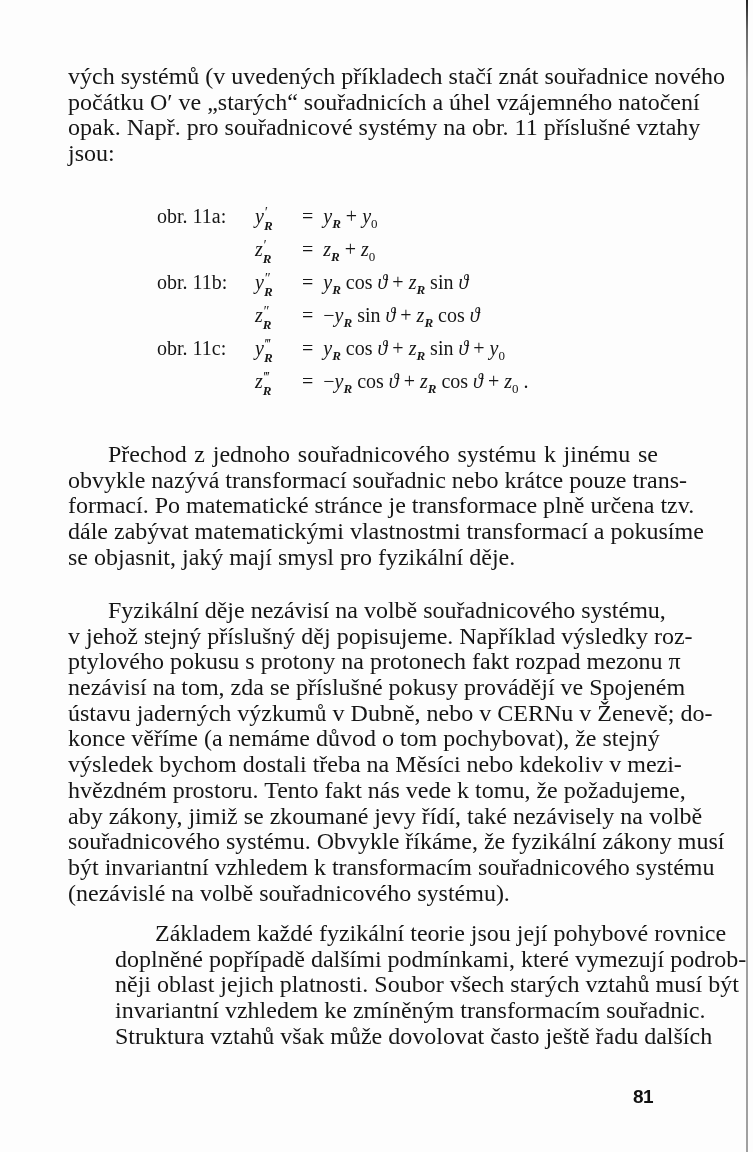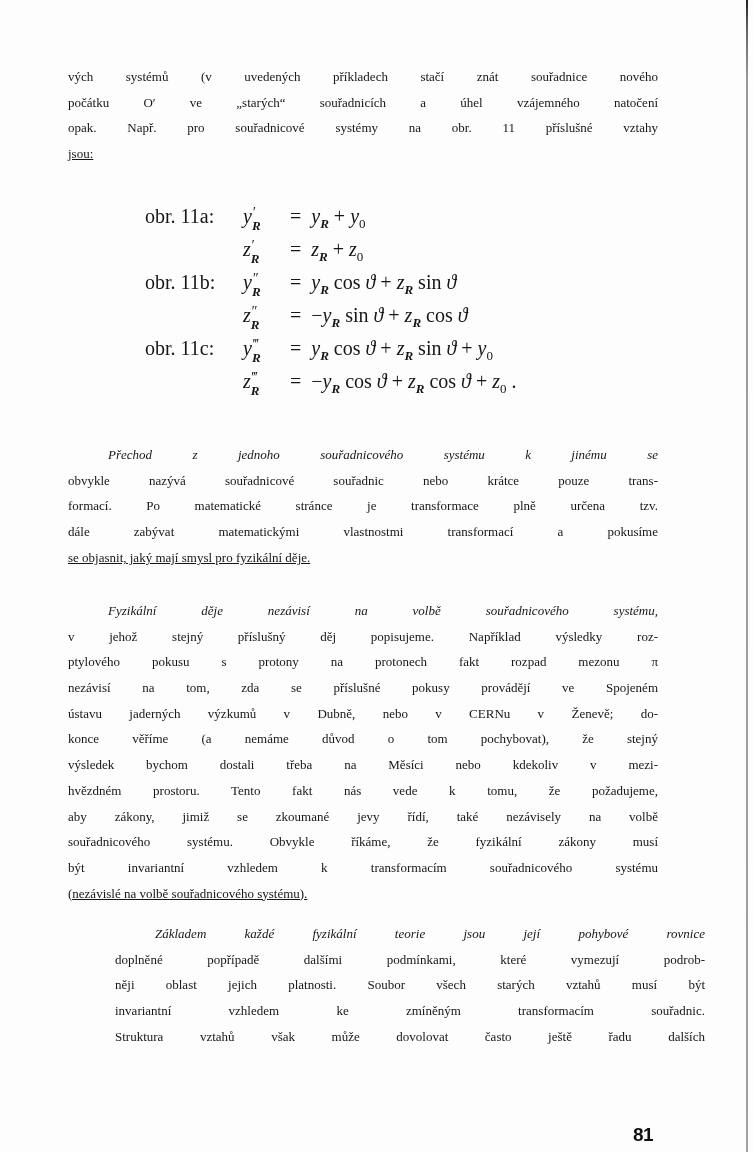--- a/index.html
+++ b/index.html
@@ -7,40 +7,40 @@
     .page {
       position: absolute; left: 0; top: 0; width: 753px; height: 1152px; background: #fdfdfd;
       font-family: "Liberation Serif", "DejaVu Serif", serif; color: #161616;
     }
     .edge {
       position: absolute; left: 746px; top: 0; width: 2px; height: 1152px;
       background: linear-gradient(#222 0, #666 30px, #9a9a9a 80px, #a0a0a0 100%);
     }
     .text-block { position: absolute; left: 68px; width: 590px; }
     .line {
-      display: block; font-size: 13px; line-height: 25px; height: 25.7px; white-space: nowrap;
+      display: block; font-size: 24px; line-height: 25px; height: 25.7px; white-space: nowrap;
       text-align: justify; text-align-last: justify;
     }
-    .line.last { text-align-last: left; text-decoration: underline; }
-    .line.indent { padding-left: 40px; font-style: italic; }
+    .line.last { text-align-last: left; }
+    .line.indent { padding-left: 40px; }
 
-    .eqs { position: absolute; left: 145px; top: 200px; width: 500px; }
+    .eqs { position: absolute; left: 157px; top: 200px; width: 500px; }
     .eq-row { position: relative; height: 33px; font-size: 20px; line-height: 33px; }
     .eq-row .label { position: absolute; left: 0; top: 0; }
     .eq-row .lhs { position: absolute; left: 98px; top: 0; font-style: italic; }
     .eq-row .rhs { position: absolute; left: 145px; top: 0; white-space: nowrap; }
     .eq-row .rhs .v { font-style: italic; }
     .sub { font-size: 13px; vertical-align: -5px; font-style: italic; font-weight: bold; }
     .sub0 { font-size: 13px; vertical-align: -5px; font-style: normal; }
     .supsub { display: inline-block; position: relative; width: 13px; height: 1em; vertical-align: baseline; }
     .supsub .p { position: absolute; left: 0; top: -7px; font-size: 14px; font-style: italic; }
     .supsub .r { position: absolute; left: 0; top: 6px; font-size: 13px; font-weight: bold; font-style: italic; }
 
     .page-number {
-      position: absolute; left: 633px; top: 1124px; font-family: "Liberation Sans", "DejaVu Sans", sans-serif;
+      position: absolute; left: 633px; top: 1086px; font-family: "Liberation Sans", "DejaVu Sans", sans-serif;
       font-weight: bold; font-size: 19px; color: #111; letter-spacing: -0.5px;
     }
   </style>
 </head>
 <body>
 
 <div class="page">
   <div class="edge"></div>
 
   <div class="text-block" style="top:64px;">
@@ -84,21 +84,21 @@
 
     <div class="eq-row">
       <span class="label"></span>
       <span class="lhs"><span>z</span><span class="supsub"><span class="p">‴</span><span class="r">R</span></span></span>
       <span class="rhs">=&nbsp; <span>−</span><span class="v">y</span><span class="sub">R</span> <span>cos</span> <span class="v">ϑ</span> + <span class="v">z</span><span class="sub">R</span> <span>cos</span> <span class="v">ϑ</span> + <span class="v">z</span><span class="sub0">0</span> <span>.</span></span>
     </div>
   </div>
 
   <div class="text-block" style="top:442px;">
     <span class="line indent">Přechod z jednoho souřadnicového systému k jinému se</span>
-    <span class="line">obvykle nazývá souřadnicové souřadnic nebo krátce pouze trans-</span>
+    <span class="line">obvykle nazývá transformací souřadnic nebo krátce pouze trans-</span>
     <span class="line">formací. Po matematické stránce je transformace plně určena tzv.</span>
     <span class="line">dále zabývat matematickými vlastnostmi transformací a pokusíme</span>
     <span class="line last">se objasnit, jaký mají smysl pro fyzikální děje.</span>
   </div>
 
   <div class="text-block" style="top:598px;">
     <span class="line indent">Fyzikální děje nezávisí na volbě souřadnicového systému,</span>
     <span class="line">v jehož stejný příslušný děj popisujeme. Například výsledky roz-</span>
     <span class="line">ptylového pokusu s protony na protonech fakt rozpad mezonu π</span>
     <span class="line">nezávisí na tom, zda se příslušné pokusy provádějí ve Spojeném</span>

